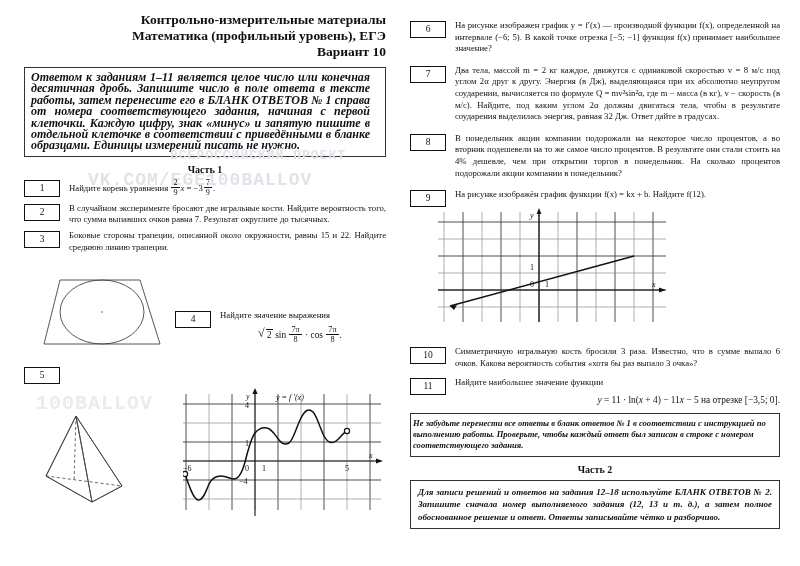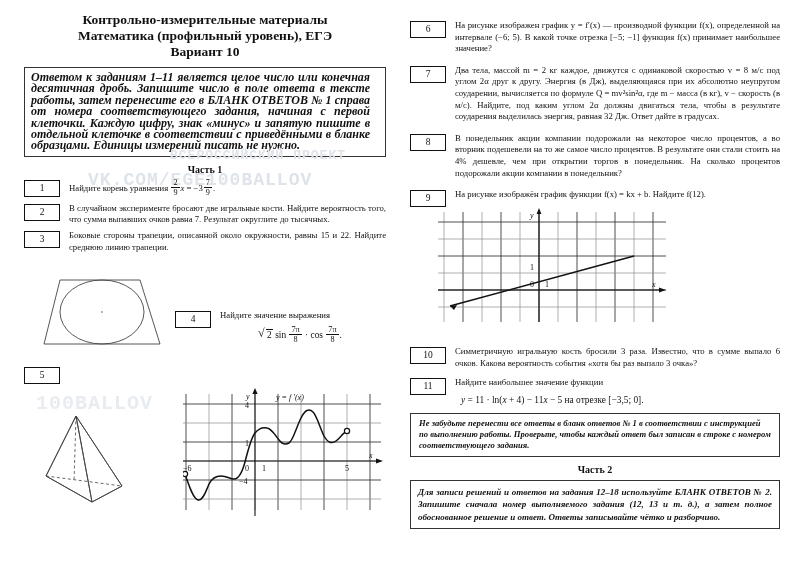--- a/index.html
+++ b/index.html
@@ -38,21 +38,21 @@
     pointer-events: none;
     white-space: nowrap;
     user-select: none;
   }
   .wm1 { left: 88px; top: 170px; font-size: 18px; }
   .wm3 { left: 170px; top: 148px; font-size: 13px; }
   .wm6 { left: 36px; top: 392px; font-size: 20px; color:#e8ecf0;}
 
   
   .title {
-    text-align: center;
+    text-align: right;
     font-weight: bold;
     font-size: 13.5px;
     line-height: 16px;
     margin: 6px 0 0 0;
   }
   .title .l { display: block; }
 
   
   .instr-box {
     border: 1px solid #333;
@@ -148,21 +148,21 @@
     font-style: italic;
     font-weight: bold;
     font-size: 9px;
     line-height: 12.4px;
     text-align: justify;
     margin-top: 5px;
   }
 
   .reminder-box {
     border: 1px solid #333;
-    padding: 4px 8px;
+    padding: 4px 2px;
     font-style: italic;
     font-weight: bold;
     font-size: 8.6px;
     line-height: 11.4px;
     margin-top: 6px;
   }
 
   svg { display: block; }
   .gridline { stroke: #8c8c8c; stroke-width: .7; }
   .gridline-maj { stroke: #3b3b3b; stroke-width: .9; }
@@ -384,21 +384,21 @@
 
     <div class="task" style="margin-top:21px;">
       <div class="task-num">10</div>
       <div class="task-body">Симметричную игральную кость бросили 3 раза. Известно, что в сумме выпало 6 очков. Какова вероятность события «хотя бы раз выпало 3 очка»?</div>
     </div>
 
     <div class="task" style="margin-top:8px;">
       <div class="task-num">11</div>
       <div class="task-body center-eq">
         <span>Найдите наибольшее значение функции</span>
-        <div class="eq-line" style="text-align:left; margin-top:6px; margin-left:6px;">
+        <div class="eq-line" style="text-align:right; margin-top:6px; margin-left:6px;">
           <i class="v">y</i> = 11 · ln(<i class="v">x</i> + 4) − 11<i class="v">x</i> − 5 на отрезке [−3,5; 0].
         </div>
       </div>
     </div>
 
     <div class="reminder-box">Не забудьте перенести все ответы в бланк ответов № 1 в соответствии с инструкцией по выполнению работы. Проверьте, чтобы каждый ответ был записан в строке с номером соответствующего задания.</div>
 
     <div class="part-label">Часть 2</div>
 
     <div class="part2-box">Для записи решений и ответов на задания 12–18 используйте БЛАНК ОТВЕТОВ № 2. Запишите сначала номер выполняемого задания (12, 13 и т. д.), а затем полное обоснованное решение и ответ. Ответы записывайте чётко и разборчиво.</div>

